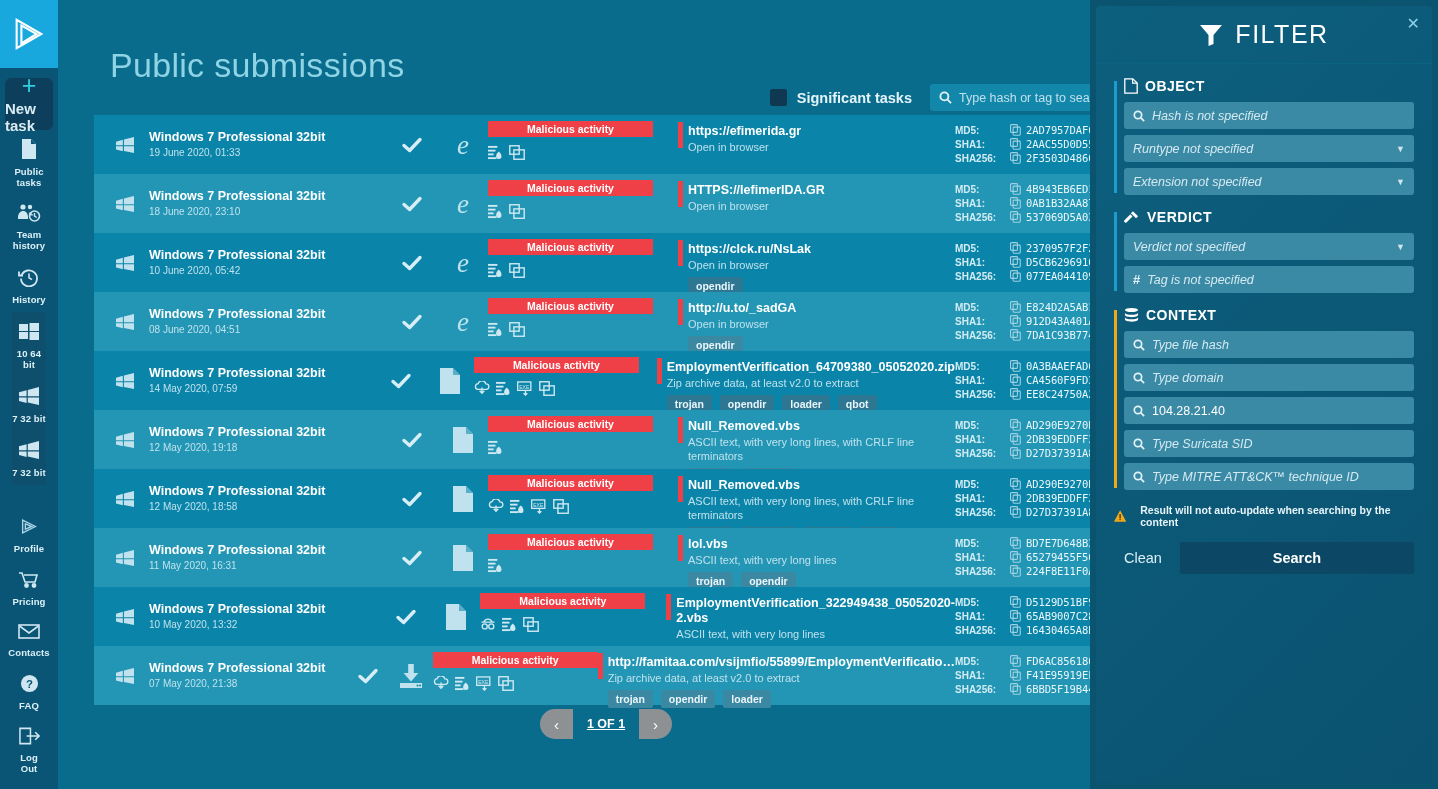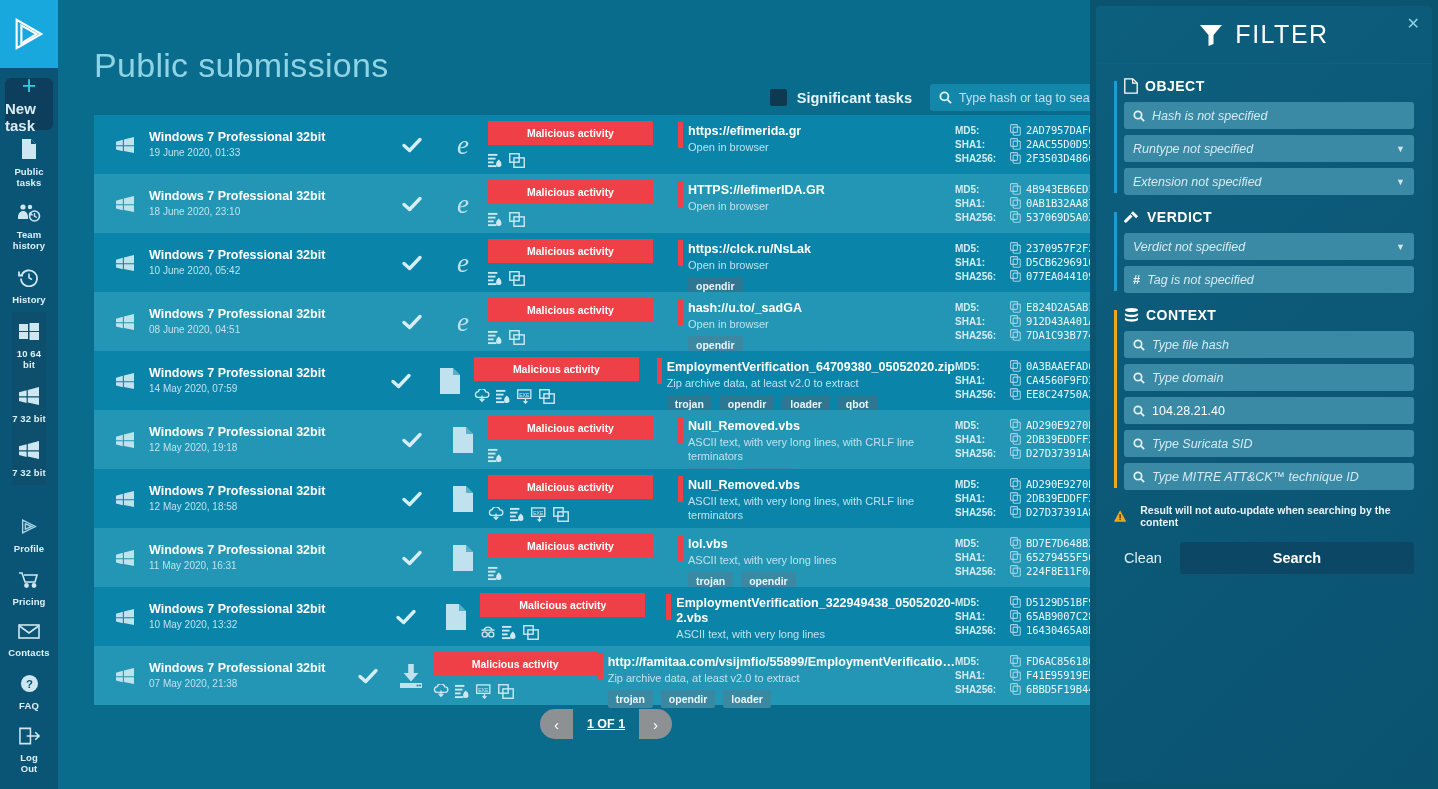--- a/index.html
+++ b/index.html
@@ -38,21 +38,21 @@
   .navitem .lbl { color: #dcf0f7; font-size: 9.5px; font-weight: bold; letter-spacing: .1px; text-align:center; }
   .navitem.active { background: #0d4f6c; }
   .nav-spacer { flex: 1 1 auto; }
 
   
   #main {
     position: absolute; left: 58px; top: 0; right: 0; bottom: 0;
     background: #096c8d;
   }
   #page-title {
-    position: absolute; left: 36px; top: 46px;
+    position: absolute; left: 52px; top: 46px;
     color: #8fd4e4; font-size: 34px; font-weight: normal; letter-spacing: .3px;
   }
   
   #topbar {
     position: absolute; right: 300px; top: 84px;
     display: flex; align-items: center; gap: 10px;
   }
   #sig-check {
     width: 17px; height: 17px; background: #0f3950; border: 1px solid #0f3950;
     border-radius: 2px; cursor: pointer;
@@ -83,21 +83,21 @@
   }
   .os-icon { width: 20px; height: 18px; flex: none; }
   .os-text .name { color: #ffffff; font-size: 12.5px; font-weight: bold; line-height: 16px; }
   .os-text .date { color: #bfe2ee; font-size: 10px; line-height: 16px; }
 
   .c-check { width: 52px; display: flex; align-items: center; justify-content: center; }
   .c-app { width: 50px; display: flex; align-items: center; justify-content: center; }
 
   .c-verdict { width: 190px; position: relative; padding-top: 6px; }
   .badge-mal {
-    height: 24px; background: #ef4048; color: #fff; font-size: 10.5px; font-weight: bold;
+    height: 16px; background: #ef4048; color: #fff; font-size: 10.5px; font-weight: bold;
     display: flex; align-items: center; justify-content: center; width: 165px;
   }
   .row-icons { display: flex; gap: 6px; margin-top: 8px; }
   .row-icons svg { display: block; }
 
   .c-obj { flex: 1; padding-top: 9px; position: relative; padding-left: 10px; }
   .obj-bar { position: absolute; left: 0; top: 7px; width: 5px; height: 26px; background: #ef4048; }
   .obj-title { color: #ffffff; font-size: 12.5px; font-weight: bold; line-height: 15px; }
   .obj-sub { color: #bfe2ee; font-size: 11px; line-height: 14px; margin-top: 1px; }
   .tags { display: flex; gap: 8px; margin-top: 5px; }
@@ -599,21 +599,21 @@
               <span>
                 <svg width="16" height="15" viewBox="0 0 17 16" fill="none" stroke="#cfe9f2" stroke-width="1.5">
         <rect x="0.8" y="0.8" width="10" height="9"></rect>
                   <rect x="5.2" y="5.2" width="11" height="10"></rect>
                 </svg>
               </span>
        </div>
      </div>
      <div class="c-obj">
        <div class="obj-bar"></div>
-       <div class="obj-title">hash://u.to/_sadGA</div>
+       <div class="obj-title">http://u.to/_sadGA</div>
        <div class="obj-sub">Open in browser</div>
        <div class="tags">
          <span class="tag">opendir</span>
        </div>
      </div>
      <div class="c-hash">
        <div class="hline">
             <span class="hlabel">MD5:</span>
             <svg width="11" height="12" viewBox="0 0 12 13" fill="none" stroke="#9fd1e0" stroke-width="1.2">
                 <rect x="0.6" y="0.6" width="7.5" height="8.5" rx="1"></rect>

